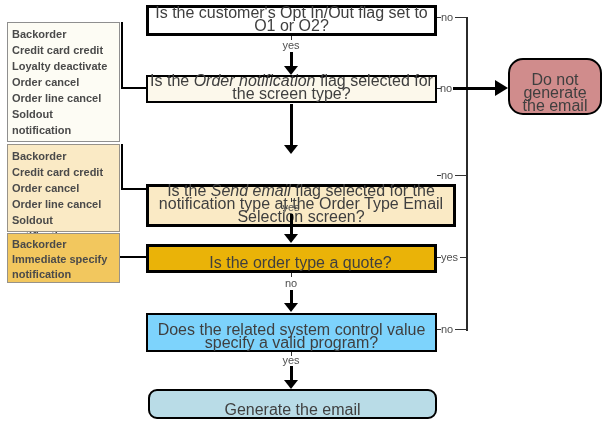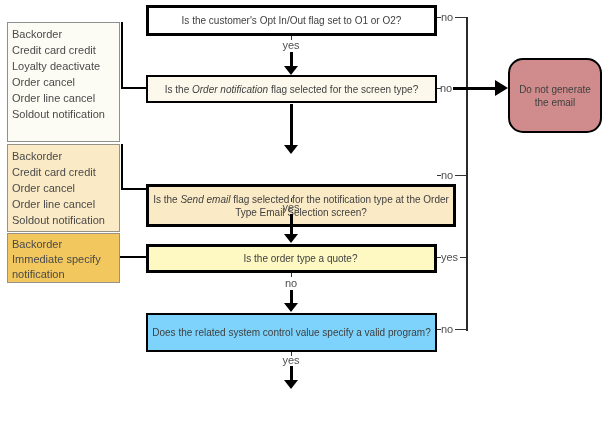--- a/index.html
+++ b/index.html
@@ -1,43 +1,43 @@
 <!DOCTYPE html>
 <html><head>
 <meta charset="utf-8">
 <style>
   html,body{margin:0;padding:0;background:#ffffff;}
   #canvas{position:relative;width:610px;height:425px;background:#ffffff;overflow:hidden;
           font-family:"Liberation Sans",sans-serif;}
-  .box{position:absolute;box-sizing:border-box;display:flex;align-items:center;justify-content:center;
-       text-align:center;font-size:10px;color:#3f3f3f;line-height:13px;padding:1px 2px;}
+  .box{position:absolute;box-sizing:border-box;display:flex;align-items:flex-end;justify-content:center;
+       text-align:center;font-size:16px;color:#3f3f3f;line-height:13px;padding:1px 2px;}
   .b3{border:3px solid #000;}
   .b2{border:2px solid #000;}
   .q1{background:#ffffff;}
   .q2{background:#fcf8eb;}
   .q3{background:#faeac5;}
-  .q4{background:#fef9c3;padding-left:20px;}
+  .q4{background:#eab308;padding-left:20px;}
   .q5{background:#7dd3fc;}
   .terminal-pos{background:#b9dce7;border-radius:9px;}
   .terminal-neg{background:#d08c8c;border-radius:15px;}
   .listbox{position:absolute;box-sizing:border-box;font-size:11px;color:#4a4a4a;
            padding:3px 4px 0 4px;line-height:16px;border:1px solid #979289;}
   .l1{background:#fdfcf4;border-color:#8f8f8f;}
   .l2{background:#faeac5;}
   .l3{background:#f2c75e;line-height:15px;}
   .line{position:absolute;background:#000;}
   .thin{position:absolute;background:#333;}
   .vline{position:absolute;background:#2b2b2b;}
   .elabel{position:absolute;font-size:11px;line-height:12px;color:#4f4f4f;white-space:nowrap;}
   .center{transform:translateX(-50%);}
   .head-down{position:absolute;width:0;height:0;border-left:7px solid transparent;
              border-right:7px solid transparent;border-top:9px solid #000;}
   .head-right{position:absolute;width:0;height:0;border-top:8px solid transparent;
               border-bottom:8px solid transparent;border-left:13px solid #000;}
-  .list-item{white-space:normal;}
+  .list-item{white-space:normal;font-weight:bold;}
   i{font-style:italic;}
 </style>
 </head>
 <body>
 
 <div id="canvas">
 
   <div class="listbox l1" style="left:7px;top:22px;width:113px;height:120px;">
     <div class="list-item">Backorder</div>
     <div class="list-item">Credit card credit</div>
@@ -79,22 +79,25 @@
   </div>
 
   <div class="box b3 q4" style="left:146px;top:244px;width:291px;height:29px;">
     <span>Is the order type a quote?</span>
   </div>
 
   <div class="box b2 q5" style="left:146px;top:313px;width:291px;height:39px;">
     <span>Does the related system control value specify a valid program?</span>
   </div>
 
+  <div class="box b2 terminal-pos" style="left:148px;top:389px;width:289px;height:30px;">
+    <span>Generate the email</span>
+  </div>
 
-  <div class="box b2 terminal-neg" style="left:508px;top:58px;width:94px;height:75px;">
+  <div class="box b2 terminal-neg" style="left:508px;top:58px;width:94px;height:57px;">
     <span>Do not generate the email</span>
   </div>
 
   <div class="thin" style="left:291px;top:36px;width:1px;height:4px;"></div>
   <span class="elabel center" style="left:291px;top:39px;">yes</span>
   <div class="line" style="left:290px;top:52px;width:3px;height:14px;"></div>
   <div class="head-down" style="left:284px;top:66px;"></div>
 
   <div class="line" style="left:290px;top:104px;width:3px;height:42px;"></div>
   <div class="head-down" style="left:284px;top:145px;"></div>

